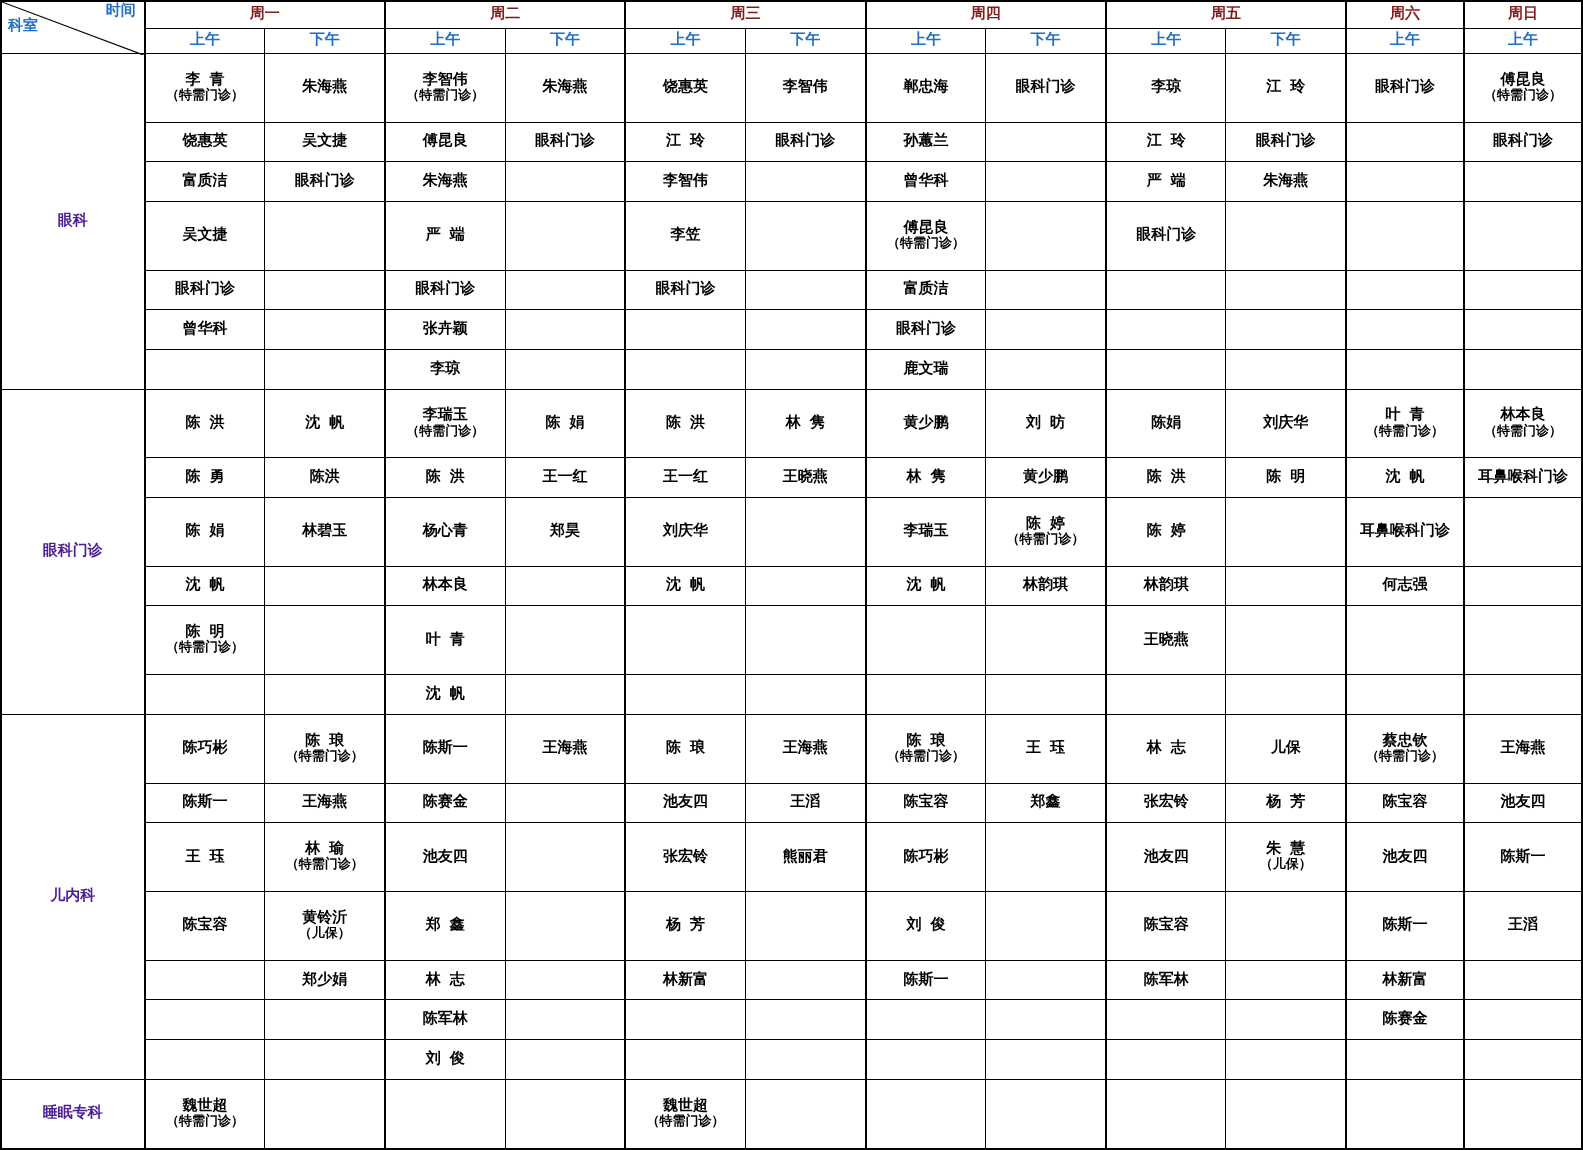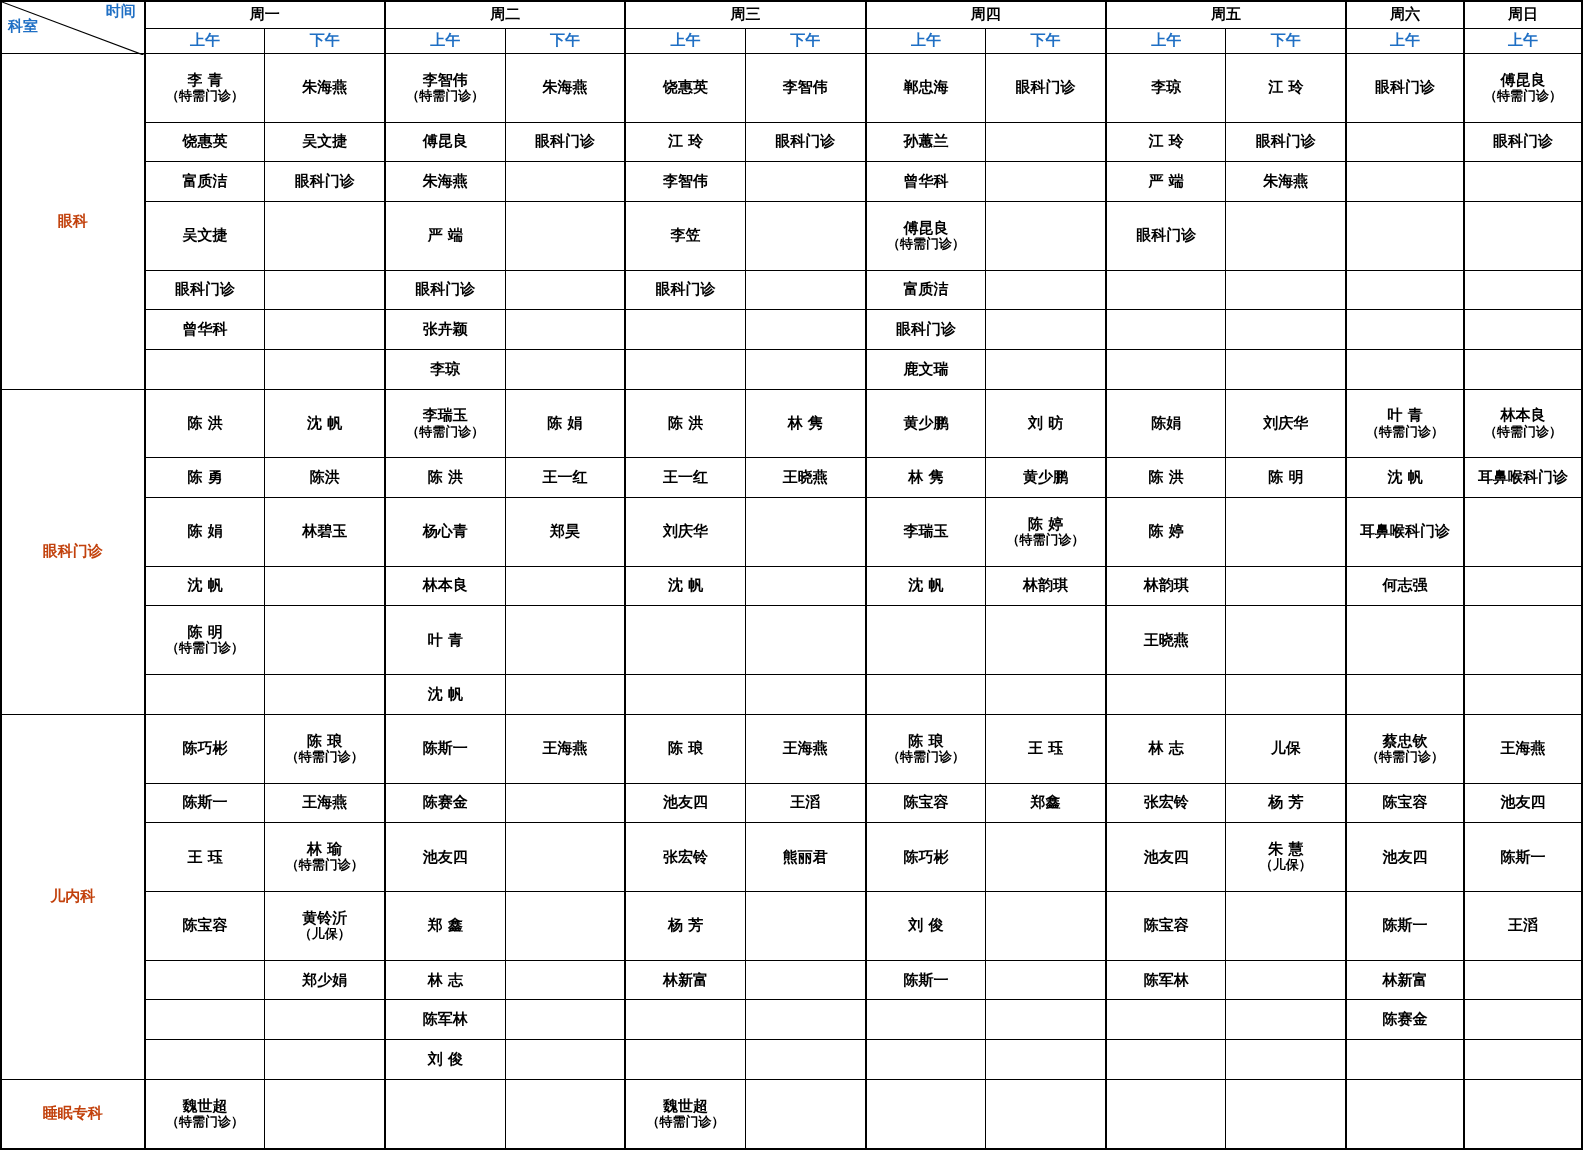--- a/index.html
+++ b/index.html
@@ -11,44 +11,45 @@
     width: 1583px;
     height: 1150px;
     font-family: "DejaVu Sans", "Liberation Sans", sans-serif;
     color: #000000;
   }
   #sched {
     border-collapse: collapse;
     table-layout: fixed;
     width: 1583px;
     height: 1150px;
+    font-family: Liberation Mono, monospace;
   }
   #sched td, #sched th {
     border: 1px solid #000000;
     text-align: center;
     vertical-align: middle;
     font-size: 15px;
     font-weight: bold;
     padding: 1px 2px;
     line-height: 1.15;
     word-break: break-all;
   }
   
   #sched {
     border: 2px solid #000000;
   }
   .sec-top td, .sec-top th { border-top: 2px solid #000000; margin-left: 45px; }
   .dept-cell {
-    color: #c2410c;
+    color: #4c1d95;
     font-size: 17px;
     font-weight: bold;
     border-right: 2px solid #000000 !important;
   }
   .hdr-day {
-    color: #000000;
+    color: #7f1d1d;
     font-size: 16px;
     font-weight: bold;
     height: 24px;
   }
   .hdr-half {
     color: #1f6fc4;
     font-size: 15px;
     font-weight: bold;
     height: 22px;
     margin-left: 39px;

